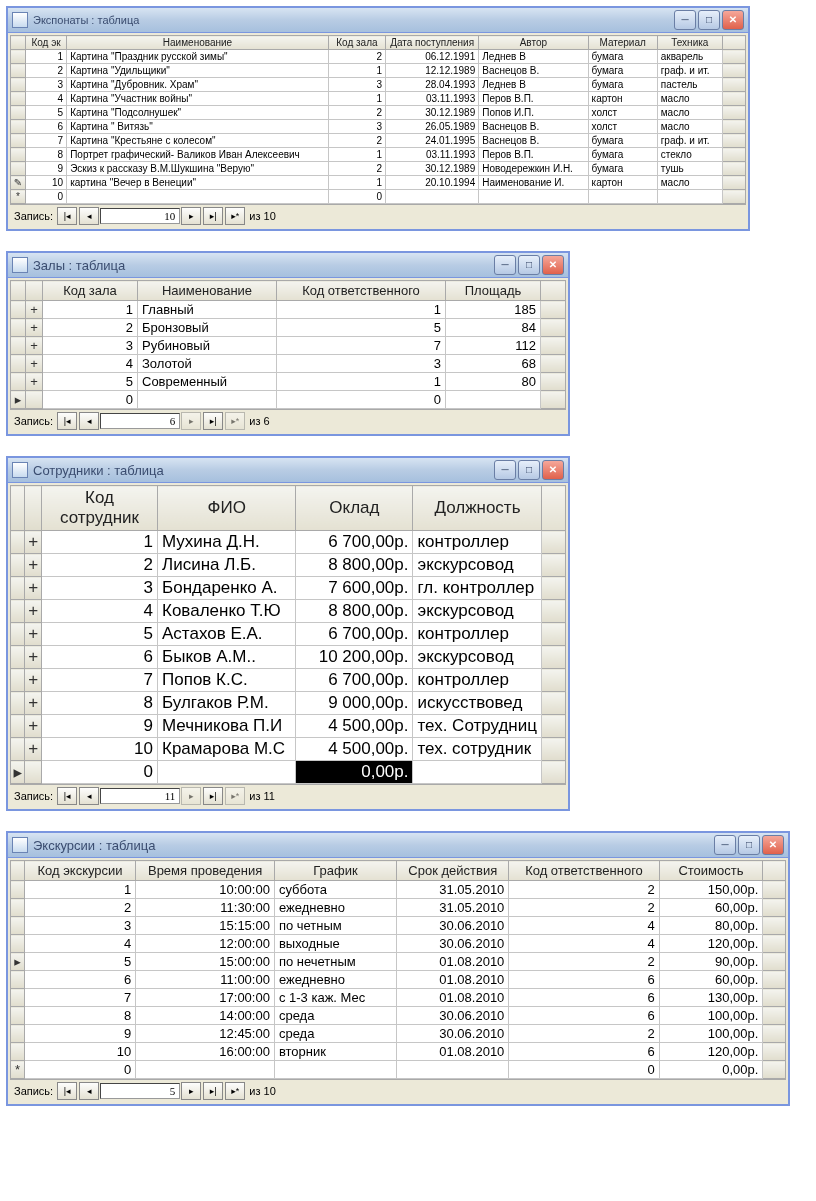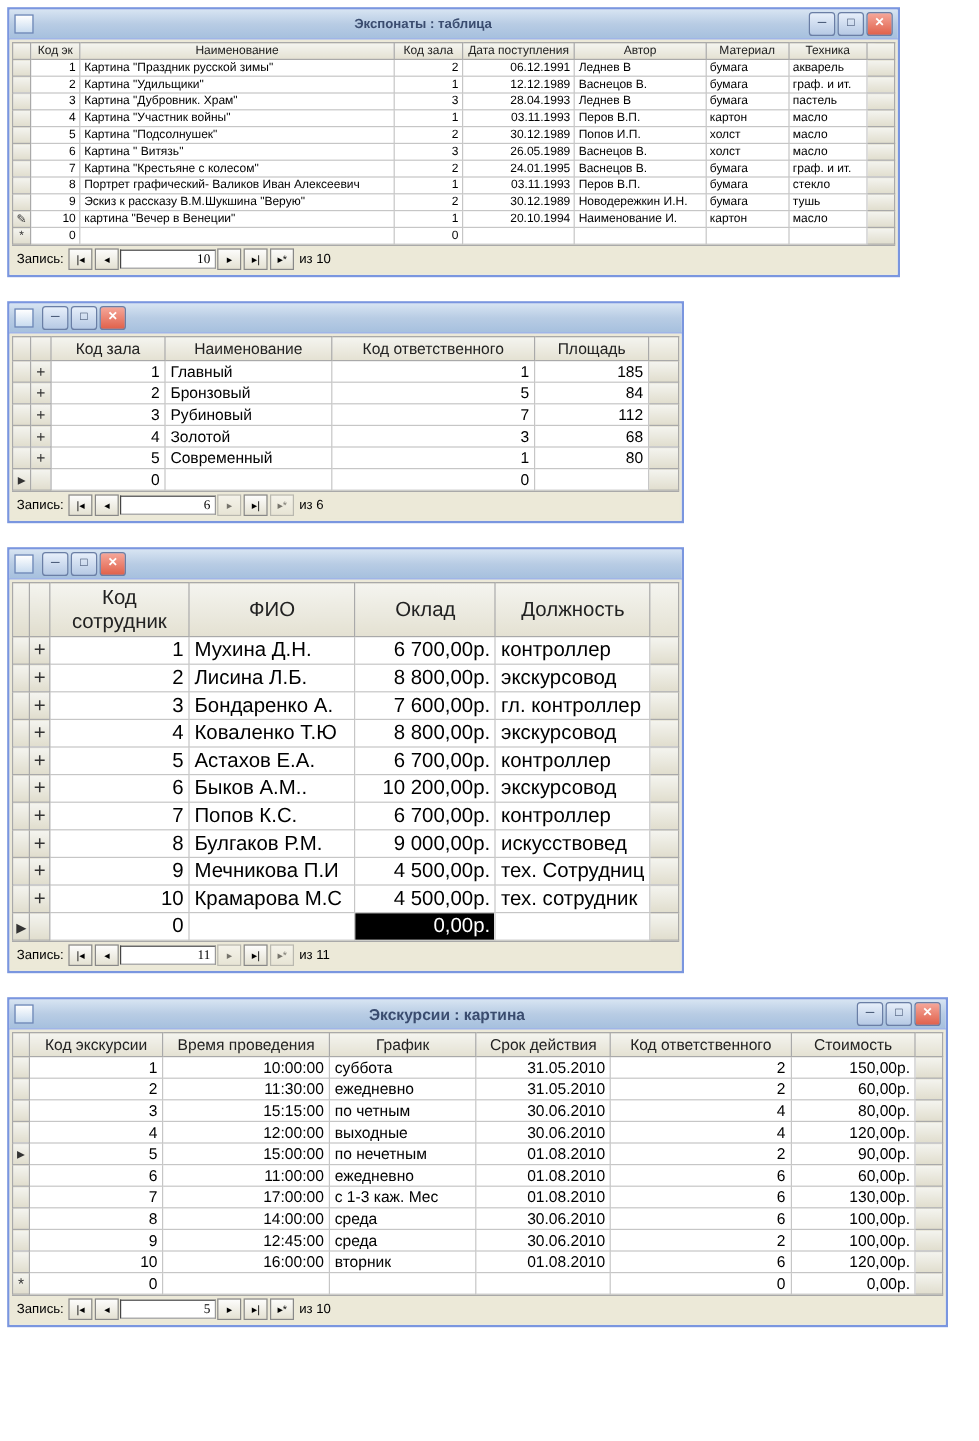--- a/index.html
+++ b/index.html
@@ -23,24 +23,23 @@
     padding: 2px 4px;
     height: 20px;
   }
   .titlebar .icon-app {
     width: 14px; height: 14px;
     background: linear-gradient(#fff,#c8dbef);
     border: 1px solid #6a84b4;
     margin-right: 5px;
   }
   .titlebar .title {
-    font-weight: bold;
+    font-weight: normal;
     color: #3a4c6f;
     flex: 1;
-    text-align: center;
   }
   .winbtn {
     width: 20px; height: 18px;
     margin-left: 2px;
     border: 1px solid #6a7ea5;
     border-radius: 3px;
     display: inline-flex;
     align-items: center;
     justify-content: center;
     font-size: 10px;
@@ -278,20 +277,21 @@
       <span class="navbtn">▸*</span>&nbsp;
       <span>из  10</span>
     </div>
   </div>
 </div>
 
 
 <div class="window" style="width:560px;font-size:13px">
   <div class="titlebar">
     <span class="icon-app"></span>
+    <span class="title" style="font-size:13px">Залы : таблица</span>
     <span class="winbtn min">─</span>
     <span class="winbtn max">□</span>
     <span class="winbtn close">✕</span>
   </div>
   <div class="winbody">
     <table class="grid" style="font-size:13px;width:100%">
       <tbody>
           <tr>
         <th class="rowhdr"></th>
         <th class="rowhdr" style="width:16px"></th>
@@ -373,20 +373,21 @@
     </div>
   </div>
 </div>
 
 <br>
 
 
 <div class="window" style="width:560px;font-size:13px">
   <div class="titlebar">
     <span class="icon-app"></span>
+    <span class="title" style="font-size:13px">Сотрудники : таблица</span>
     <span class="winbtn min">─</span>
     <span class="winbtn max">□</span>
     <span class="winbtn close">✕</span>
   </div>
   <div class="winbody">
     <table class="grid" style="font-size:17px;width:100%">
       <tbody>
           <tr>
         <th class="rowhdr"></th>
             <th class="rowhdr" style="width:16px"></th>
@@ -513,21 +514,21 @@
     </div>
   </div>
 </div>
 
 <br>
 
 
 <div class="window" style="width:780px;font-size:13px">
   <div class="titlebar">
     <span class="icon-app"></span>
-    <span class="title" style="font-size:13px">Экскурсии : картина</span>
+    <span class="title" style="font-size:13px">Экскурсии : таблица</span>
     <span class="winbtn min">─</span>
     <span class="winbtn max">□</span>
     <span class="winbtn close">✕</span>
   </div>
   <div class="winbody">
     <table class="grid" style="font-size:13px;width:100%">
       <tbody>
           <tr>
         <th class="rowhdr"></th>
         <th style="width:110px">Код экскурсии</th>

